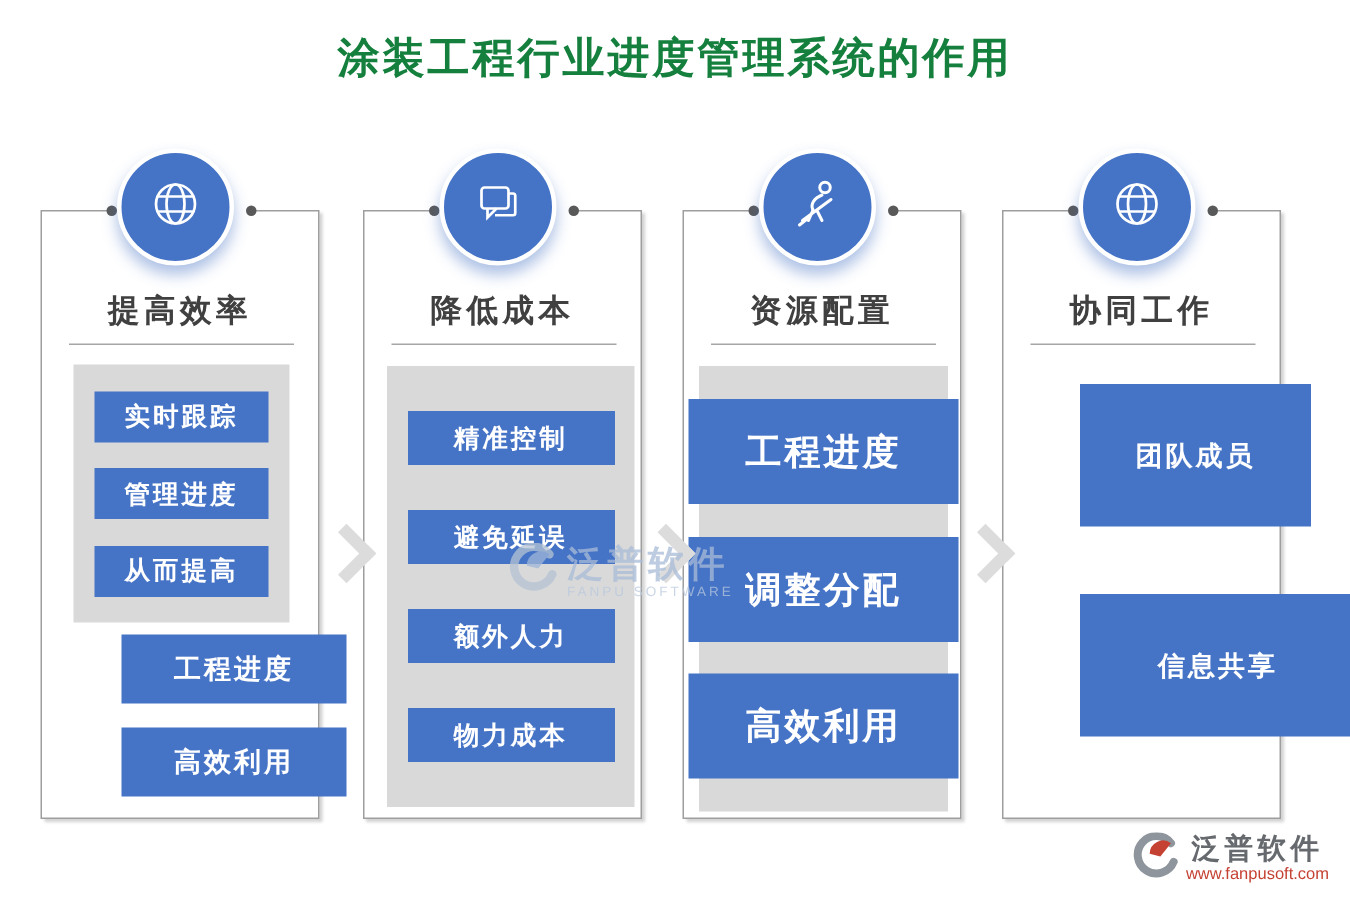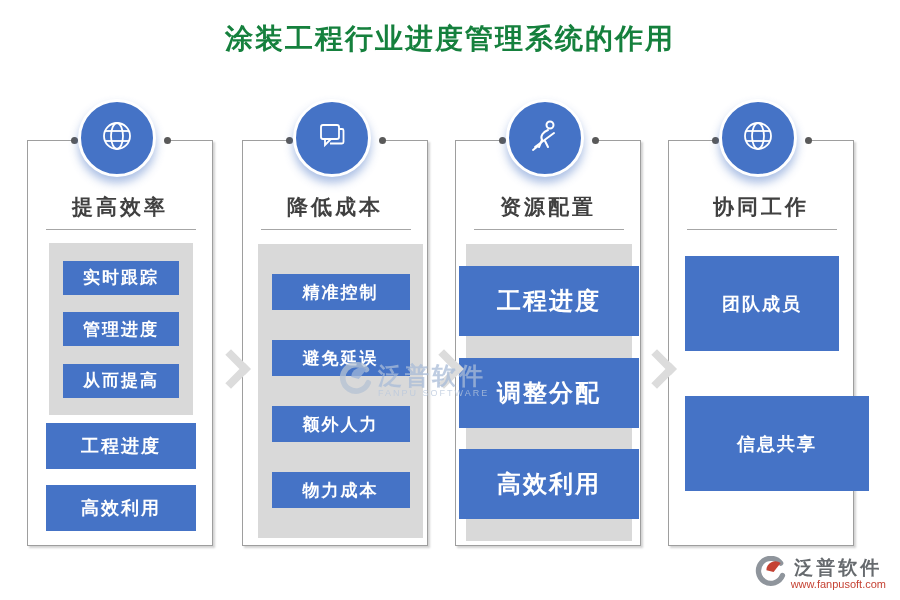--- a/index.html
+++ b/index.html
@@ -30,21 +30,21 @@
   .c1 .panel{left:21px;top:102px;width:144px;height:172px;}
   .c2 .panel{left:15px;top:103px;width:165px;height:294px;}
   .c3 .panel{left:10px;top:103px;width:166px;height:297px;}
 
   .chip{background:#4573c6;color:#fff;font-weight:bold;display:flex;align-items:center;
         justify-content:center;letter-spacing:2px;}
   .c1 .panel .chip{width:116px;height:34px;font-size:17px;}
   .c2 .panel .chip{width:138px;height:36px;font-size:17px;}
   .c3 .panel .chip{width:180px;height:70px;font-size:24px;}
 
-  .chip.abs{position:absolute;}
+  .chip.abs{position:absolute;margin-left:35px;}
   .c1 .out1{left:18px;top:282px;width:150px;height:46px;font-size:18px;}
   .c1 .out2{left:18px;top:344px;width:150px;height:46px;font-size:18px;}
   .c4 .out1{left:16px;top:115px;width:154px;height:95px;font-size:18px;}
   .c4 .out2{left:16px;top:255px;width:184px;height:95px;font-size:18px;}
 
   .chev{position:absolute;top:355px;width:20px;height:20px;
         border-top:8px solid #dcdcdc;border-right:8px solid #dcdcdc;transform:rotate(45deg);}
   .chev.g1{left:217px;} .chev.g2{left:430px;} .chev.g3{left:643px;}
 
   .watermark{position:absolute;left:338px;top:362px;display:flex;align-items:center;

